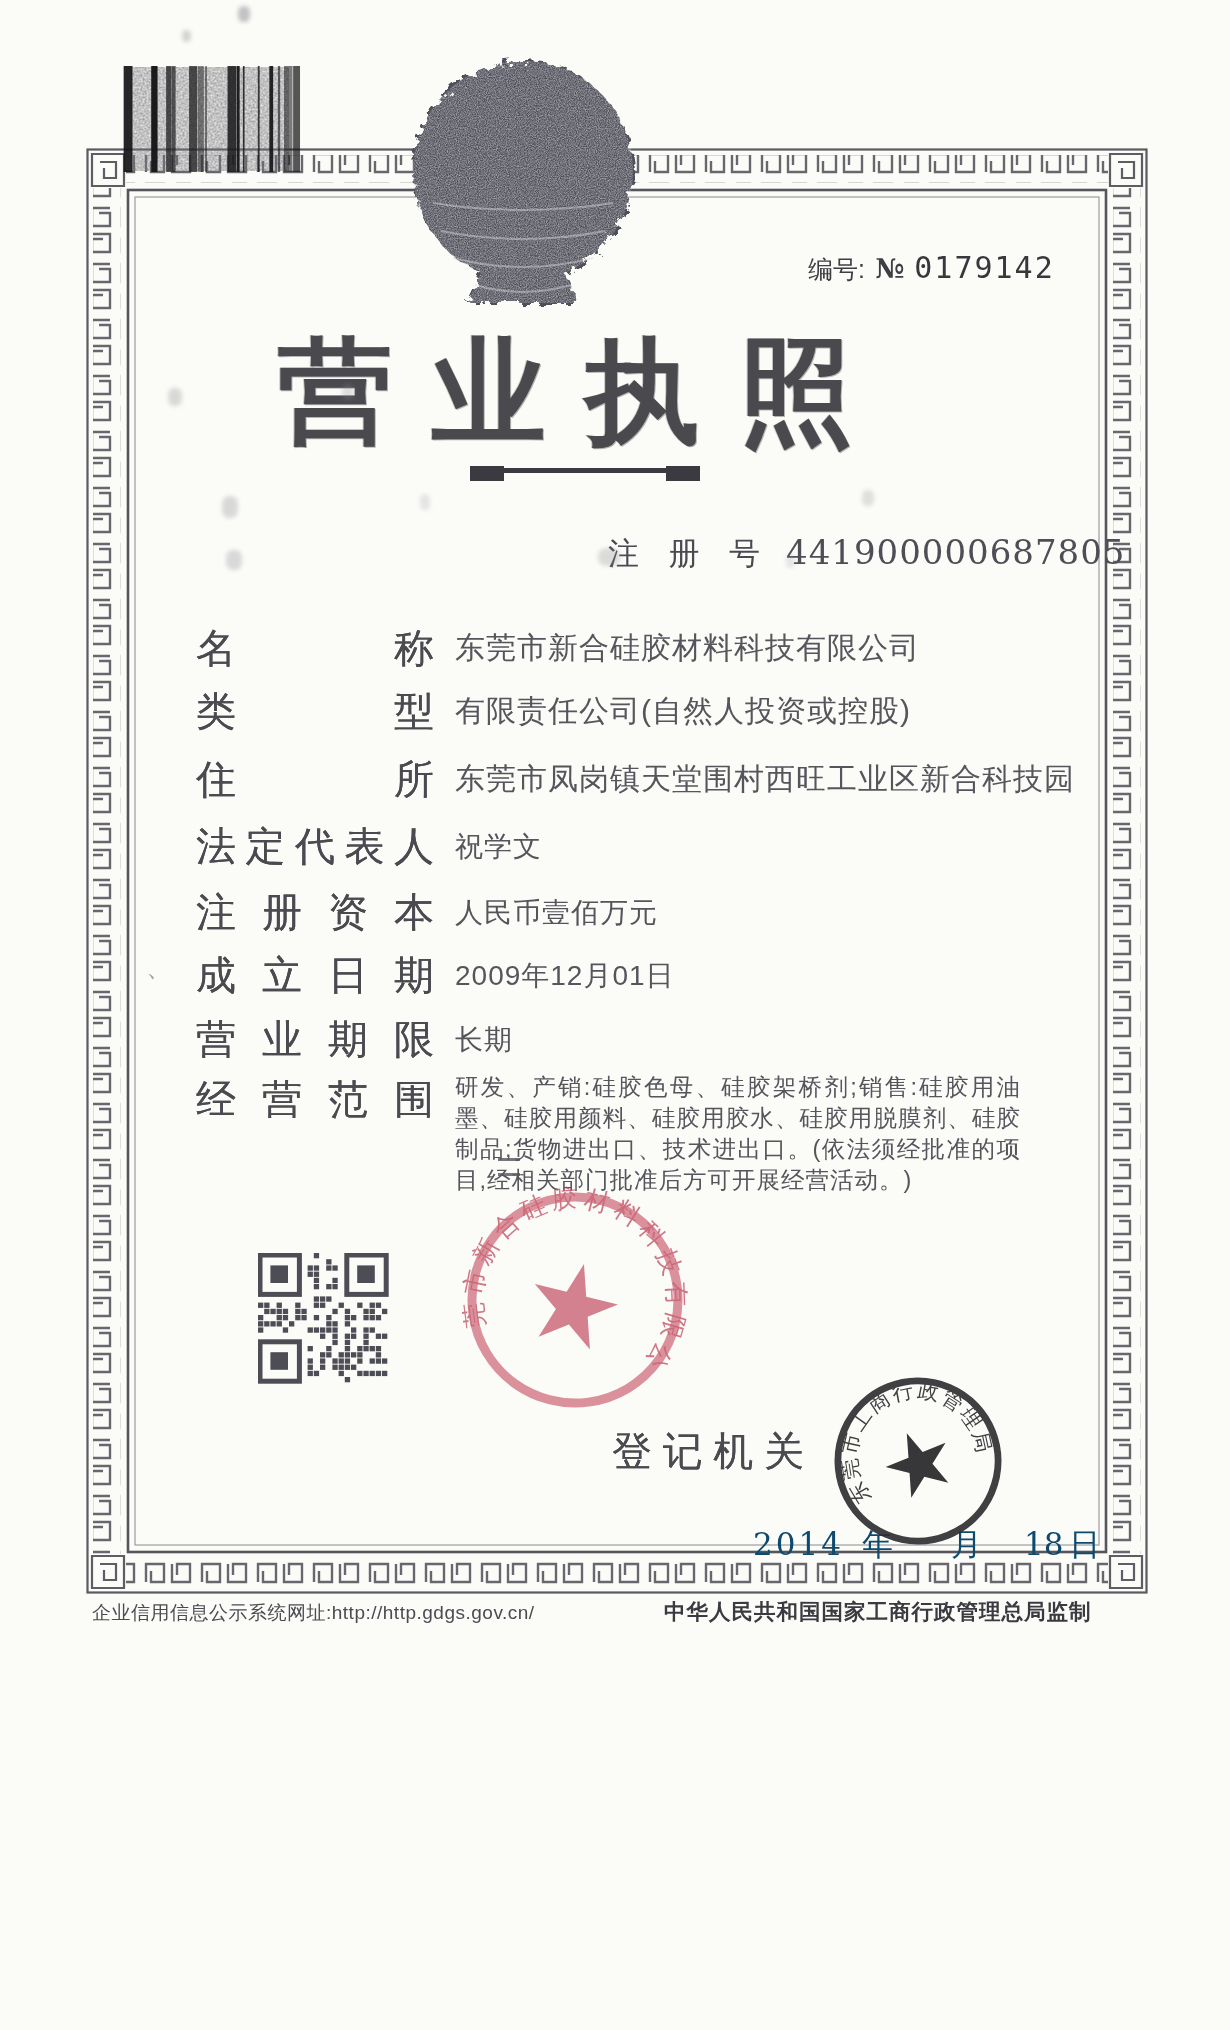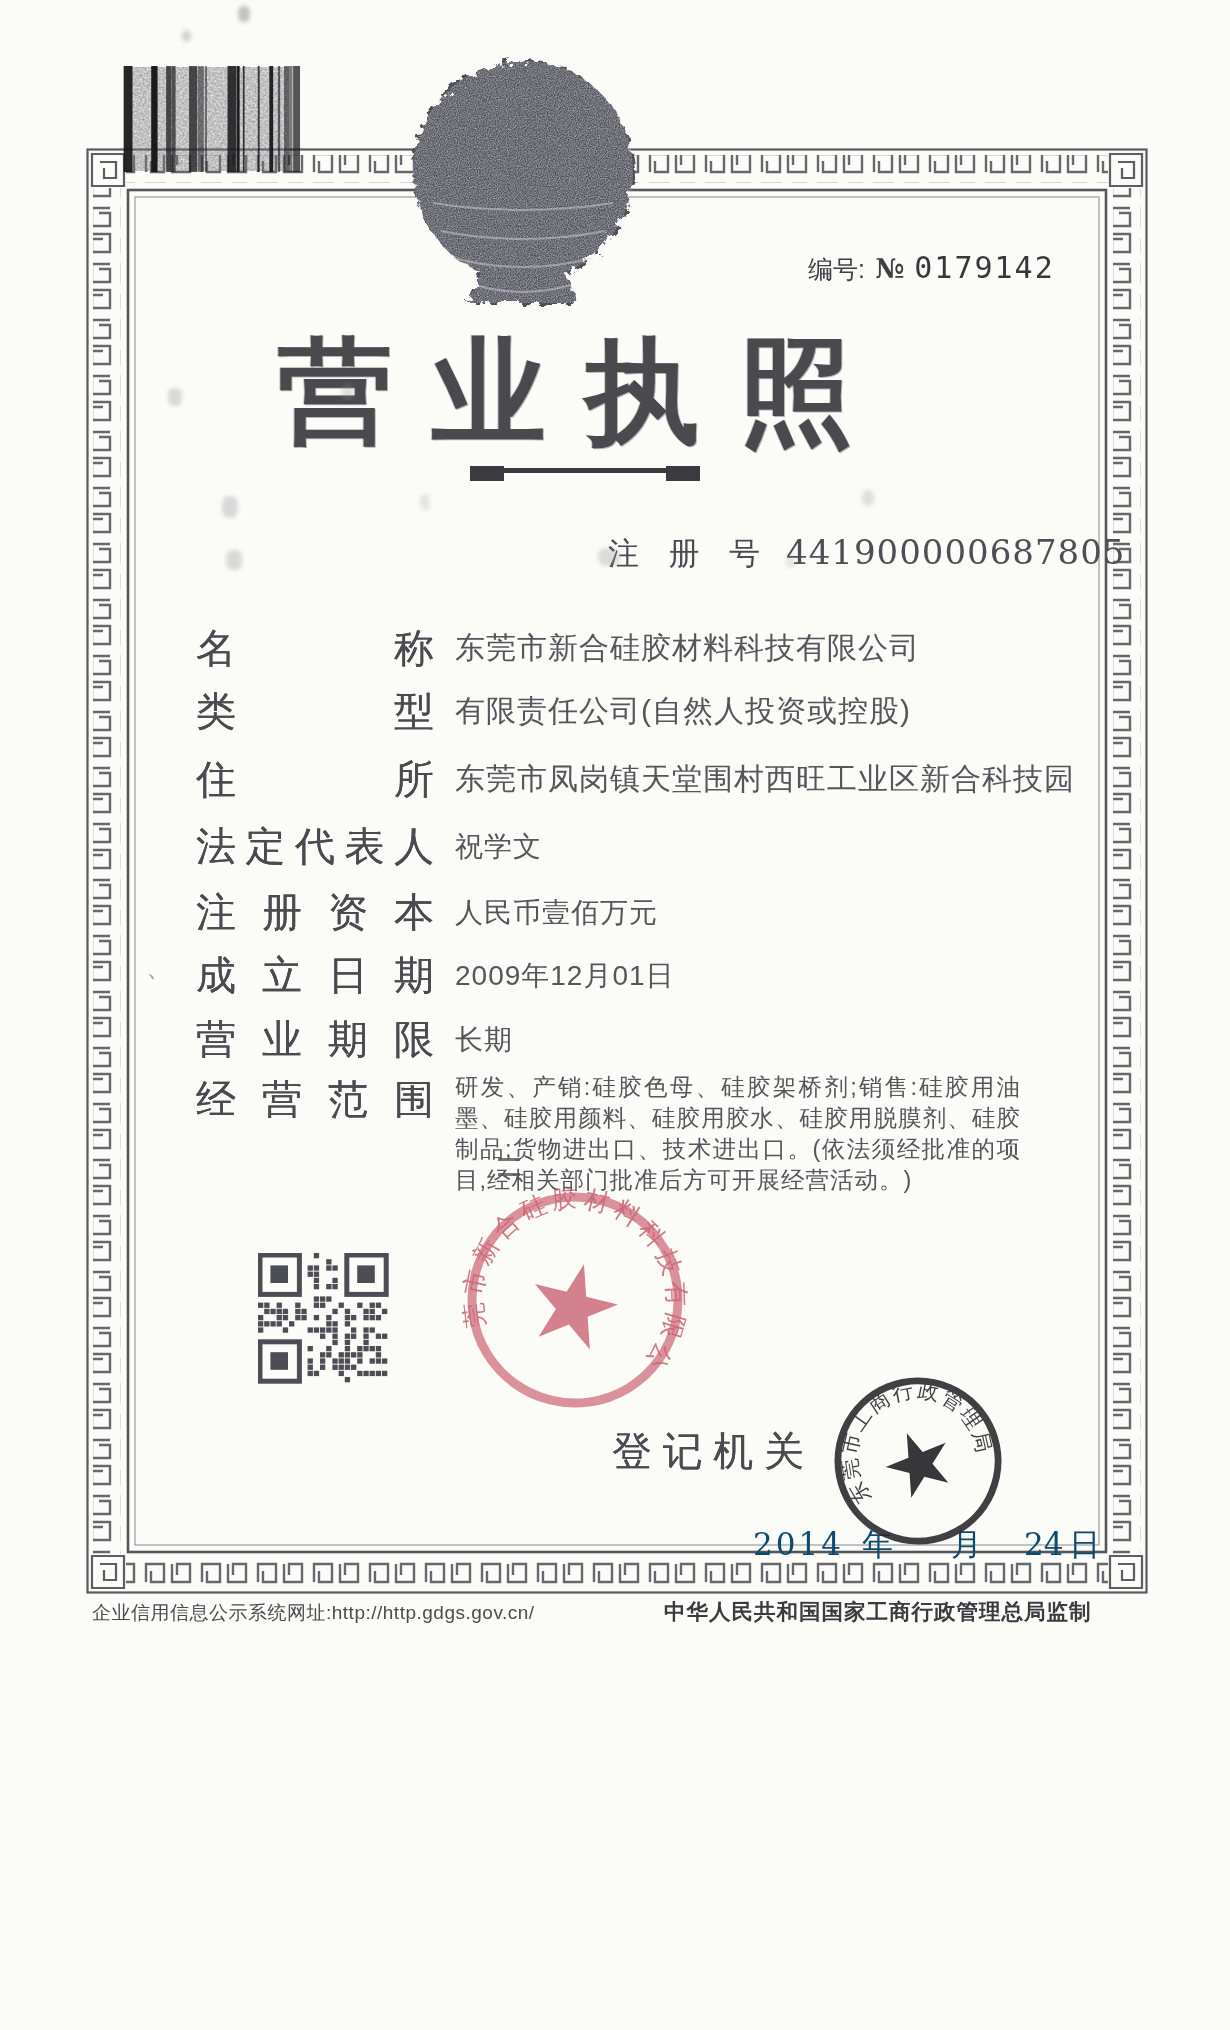--- a/index.html
+++ b/index.html
@@ -354,21 +354,21 @@
 <div id="registrar" class="abs spread">
     <span>登</span>
     <span>记</span>
     <span>机</span>
     <span>关</span>
   </div>
 <div id="issuedate" class="abs">
   <span class="y">2014</span>
   <span class="u1">年</span>
   <span class="u2">月</span>
-  <span class="d">24</span>
+  <span class="d">18</span>
   <span class="u3">日</span>
 </div>
 
 <svg id="companyseal" class="abs" width="250" height="250" viewBox="0 0 250 250">
   <defs>
     <path id="csArc" d="M40.7 164.3 A93 93 0 1 1 209.3 164.3" fill="none"></path>
   </defs>
   <circle cx="125" cy="125" r="103" fill="none" stroke="#c64f63" stroke-width="9" opacity=".75"></circle>
   <polygon transform="translate(125,133) scale(0.9)" fill="#c24c60" opacity=".85" points="0,-50 11.23,-15.45 47.55,-15.45 18.17,5.9 29.39,40.45 0,19.1 -29.39,40.45 -18.17,5.9 -47.55,-15.45 -11.23,-15.45"></polygon>
   <text font-size="25" fill="#c0495e" letter-spacing="5" opacity=".9" style="font-family:'Liberation Sans',sans-serif;">

